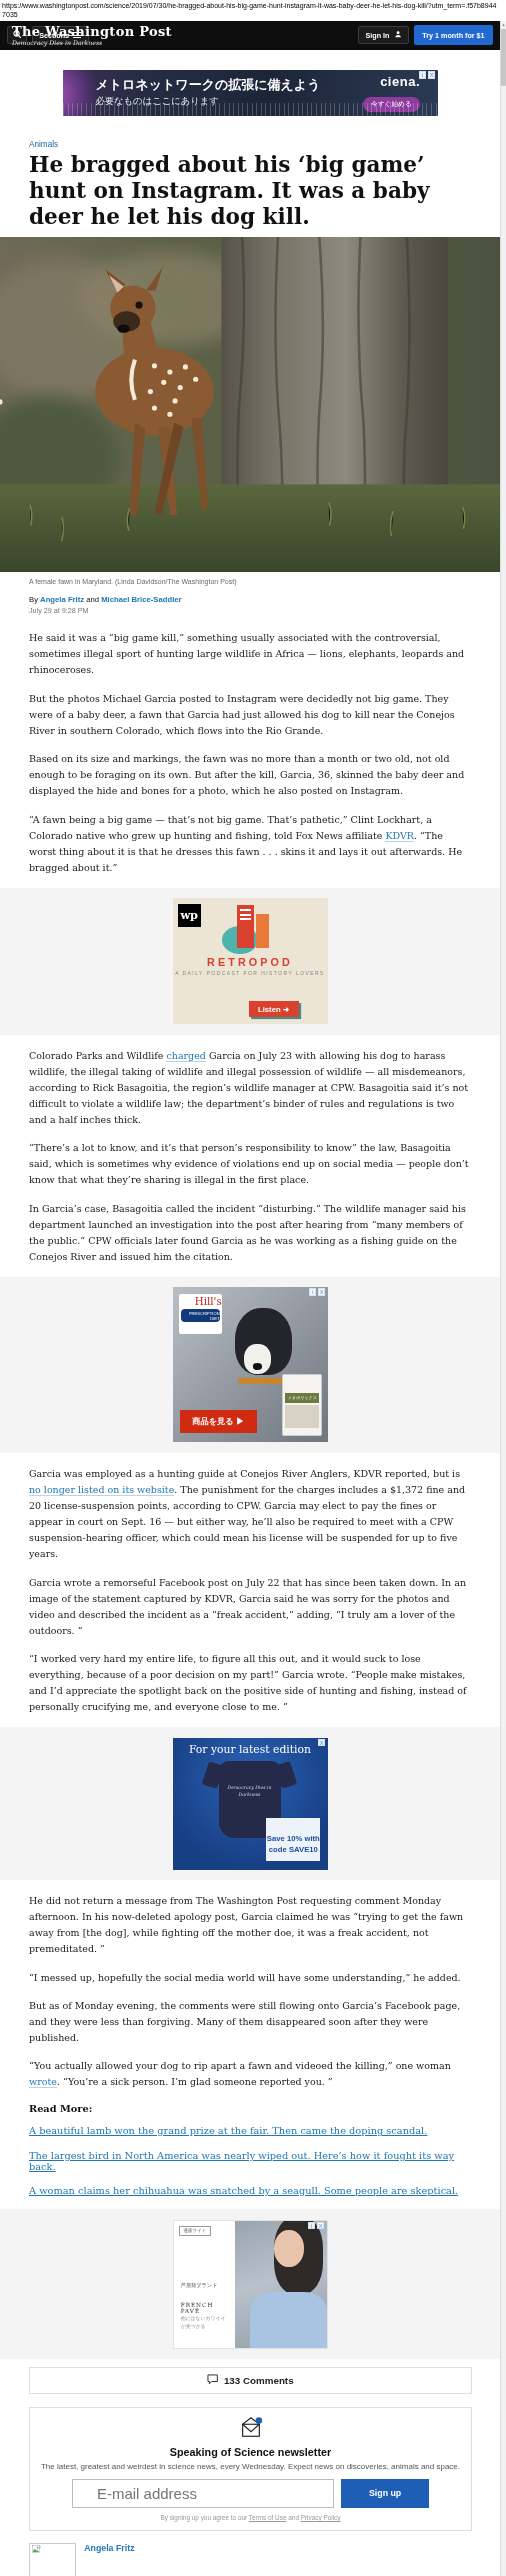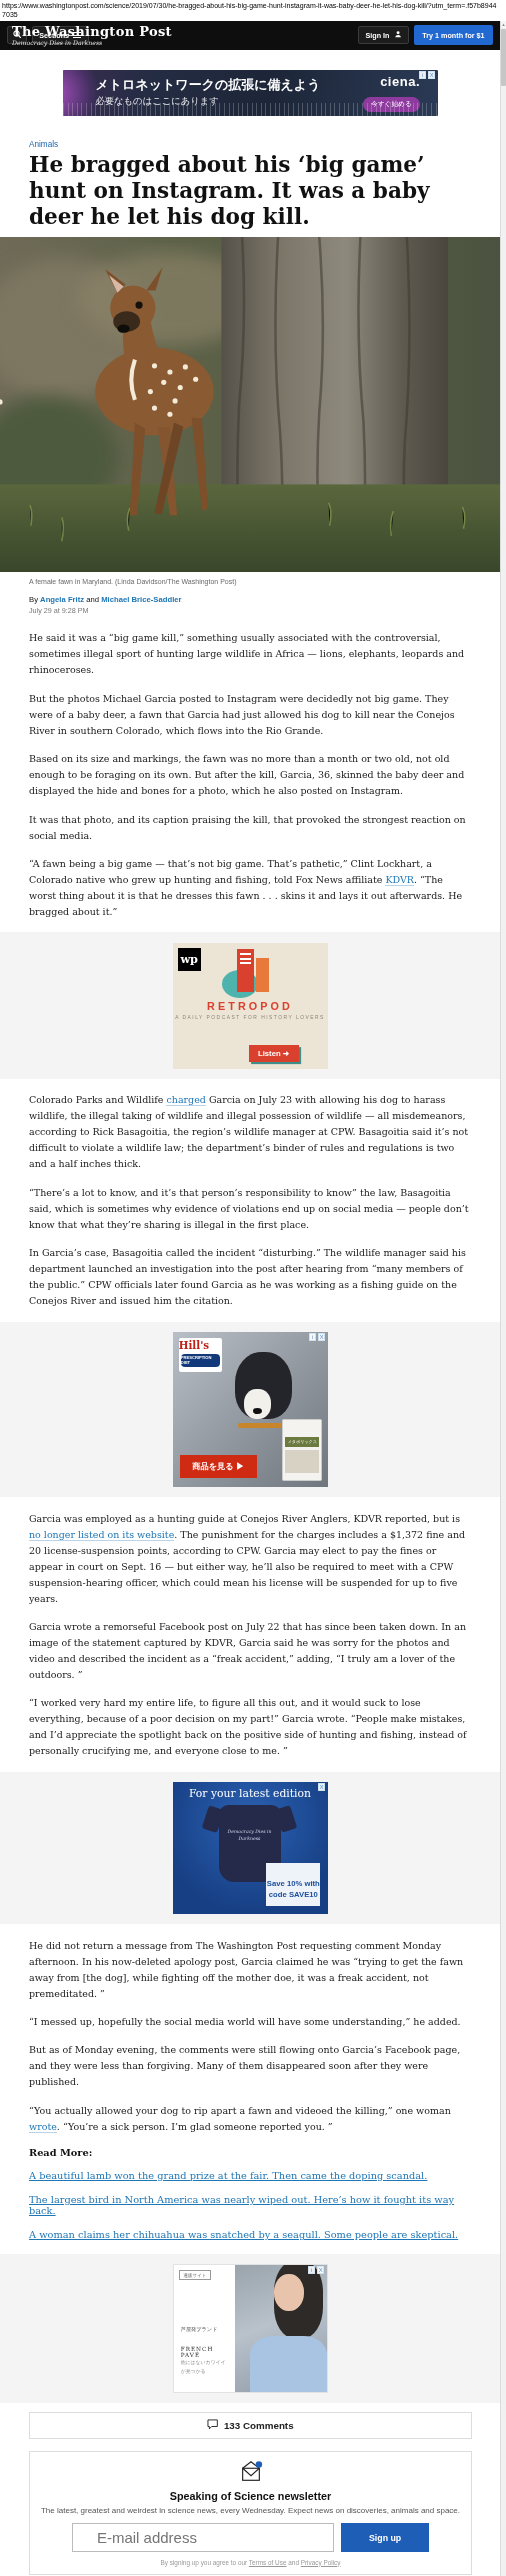--- a/index.html
+++ b/index.html
@@ -88,22 +88,22 @@
   .retropod .cta{position:absolute;right:29px;bottom:7.2px;background:#d9402e;color:#fff;font-weight:bold;
                  font-size:7.7px;padding:3.6px 9.3px;box-shadow:2.1px 2.1px 0 #3e8f8a}
 
   
   .hills{width:155px;height:155px;background:linear-gradient(135deg,#b9bfc6 0%,#8f969e 55%,#6f767e 100%)}
   .hills .dog{position:absolute;left:62px;top:20.6px;width:57px;height:67px;background:#23252a;
               border-radius:46% 46% 40% 40%}
   .hills .snout{position:absolute;left:71px;top:57px;width:27px;height:30px;background:#f2f0ea;border-radius:45%}
   .hills .nose{position:absolute;left:80px;top:76px;width:9.3px;height:6.2px;background:#111;border-radius:50%}
   .hills .collar{position:absolute;left:65px;top:91px;width:49px;height:5.2px;background:#c8862c;border-radius:2.1px}
-  .hills .logo{position:absolute;left:6.2px;top:6.2px;width:43px;height:34px;background:#fff;border-radius:2.1px;
-               text-align:left;font-weight:bold}
+  .hills .logo{position:absolute;left:6.2px;top:6.2px;width:43px;height:40px;background:#fff;border-radius:2.1px;
+               text-align:right;font-weight:normal}
   .hills .logo .h{color:#c02016;font-family:"DejaVu Serif",serif;font-size:10.3px;line-height:15.5px}
   .hills .logo .pd{margin:0 2.1px;background:#123a7a;color:#fff;font-size:4.1px;border-radius:4.1px;padding:1.5px 0}
   .hills .pack{position:absolute;right:5.2px;bottom:6.2px;width:40px;height:62px;background:#f4f3ef;
                border:0.5px solid #ccc;border-radius:1.5px}
   .hills .pack .band1{margin:17.5px 2.1px 0 2.1px;height:10.3px;background:#6b7a3f;color:#fff;font-size:4.1px;
                text-align:center;line-height:10.3px}
   .hills .pack .band2{margin:2.1px;height:23px;background:#d8d2c4}
   .hills .cta{position:absolute;left:7.2px;bottom:9.3px;width:77px;height:23px;background:#cf2a12;color:#fff;
               font-weight:bold;font-size:8.2px;text-align:center;line-height:23px}
 
@@ -291,21 +291,20 @@
   <div class="caption">A female fawn in Maryland. (Linda Davidson/The Washington Post)</div>
 
   <div class="byline">
     <span>By </span><span class="nm">Angela Fritz</span><span> and </span><span class="nm">Michael Brice-Saddler</span>
   </div>
   <div class="dateline">July 29 at 9:28 PM</div>
 
   <p class="para">He said it was a “big game kill,” something usually associated with the controversial, sometimes illegal sport of hunting large wildlife in Africa — lions, elephants, leopards and rhinoceroses.</p>
   <p class="para">But the photos Michael Garcia posted to Instagram were decidedly not big game. They were of a baby deer, a fawn that Garcia had just allowed his dog to kill near the Conejos River in southern Colorado, which flows into the Rio Grande.</p>
   <p class="para">Based on its size and markings, the fawn was no more than a month or two old, not old enough to be foraging on its own. But after the kill, Garcia, 36, skinned the baby deer and displayed the hide and bones for a photo, which he also posted on Instagram.</p>
-  <p class="para">It was that photo, and its caption praising the kill, that provoked the strongest reaction on social media.</p>
   <p class="para"><span>“A fawn being a big game — that’s not big game. That’s pathetic,” Clint Lockhart, a Colorado native who grew up hunting and fishing, told Fox News affiliate </span><span class="alink">KDVR</span><span>. “The worst thing about it is that he dresses this fawn . . . skins it and lays it out afterwards. He bragged about it.”</span></p>
 
   <div class="band">
     <div class="adcard retropod">
       <div class="wp">wp</div>
       <div class="art">
         <div class="blob"></div>
           <div class="tw1"></div>
           <div class="tw2"></div>
           <div class="win"></div>

